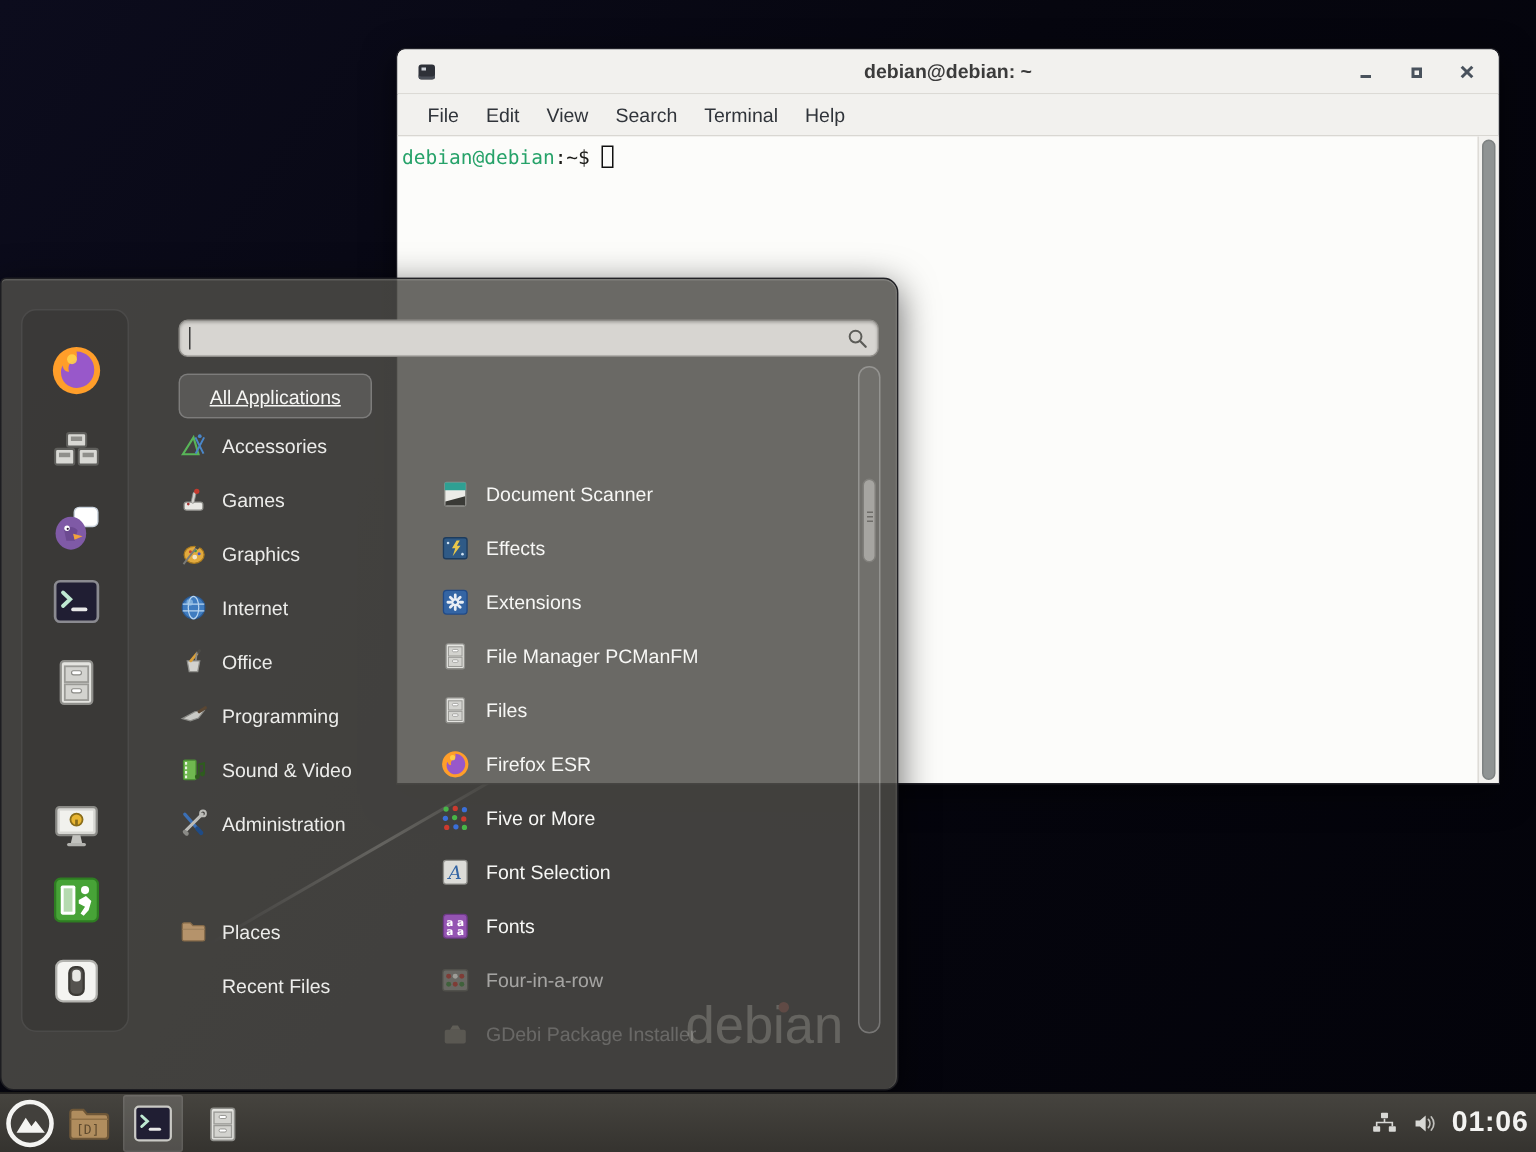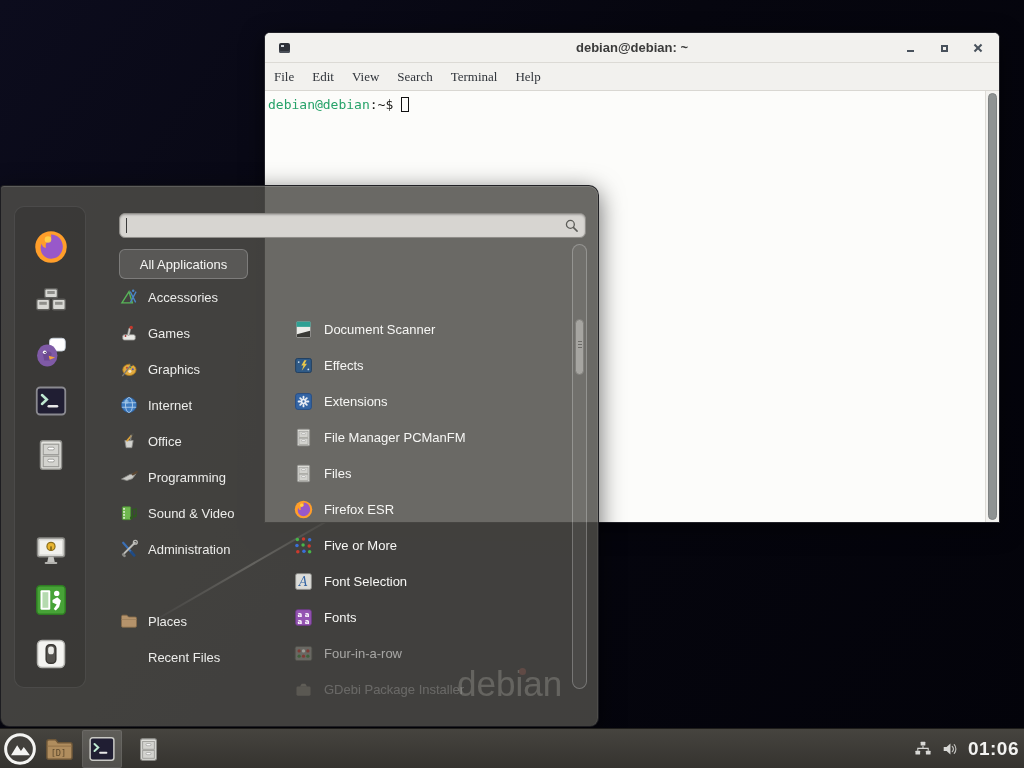--- a/index.html
+++ b/index.html
@@ -40,21 +40,21 @@
   .tb-btns { position:absolute; right:14px; top:0; height:30px; display:flex; align-items:center; gap:20px; }
   .wbtn { width:14px; height:14px; display:flex; align-items:center; justify-content:center; }
   .glyph-min { width:7px; height:2px; background:#49525c; display:block; margin-top:5px; }
   .glyph-max { width:7px; height:7px; border:2px solid #49525c; display:block; }
   .glyph-close { display:block; width:10px; height:10px; position:relative; }
   .glyph-close::before, .glyph-close::after { content:""; position:absolute; left:4px; top:0; width:2px; height:10px; background:#49525c; }
   .glyph-close::before { transform:rotate(45deg); }
   .glyph-close::after { transform:rotate(-45deg); }
   .menubar {
     height:28px; background:#f2f1ee; border-bottom:1px solid #d9d7d2;
-    display:flex; align-items:center; padding-left:0; gap:0;font-family:Liberation Serif, serif;
+    display:flex; align-items:center; padding-left:11px; gap:0;
   }
   .mitem { font-size:13px; color:#30343a; padding:0 9px; }
   .tcontent { position:relative; height:431px; background:#fcfcfa; font-family:"DejaVu Sans Mono", monospace; }
   .promptline { position:absolute; left:3px; top:6px; font-size:13px; font-weight:normal; white-space:pre; }
   .puser { color:#26a269; }
   .ppath { color:#1b1b18; }
   .cursor { display:inline-block; width:8px; height:15px; border:1.5px solid #111; margin-left:8px; vertical-align:-3px; background:transparent; }
   .tscroll { position:absolute; right:0; top:0; bottom:0; width:14px; background:#f3f2ef; border-left:1px solid #dedcd7; }
   .tthumb { position:absolute; left:2px; top:2px; bottom:2px; width:9px; border-radius:5px; background:#8f9393; border:1px solid #7e8282; }
 
@@ -76,21 +76,21 @@
     background:#d7d5d1; border-radius:6px; border:1px solid #8f8d89;
     box-shadow:inset 0 1px 2px rgba(0,0,0,.25); display:flex; align-items:center; padding:0 6px;
   }
   .scursor { width:1px; height:15px; background:#3a3a3a; }
   .sinput { flex:1; border:none; background:transparent; outline:none; font-size:13px; height:21px; font-family:"Liberation Sans",sans-serif; color:#222; }
   .sicon svg { width:15px; height:15px; display:block; }
   .allapps {
     position:absolute; left:118px; top:63px; width:129px; height:30px;
     background:rgba(255,255,255,.12); border:1px solid rgba(255,255,255,.22); border-radius:6px;
     display:flex; align-items:center; justify-content:center;
-    font-size:13px; color:#f6f6f4;
+    font-size:13px; color:#f6f6f4;text-decoration:underline;
   }
   .cat { position:absolute; left:118px; height:26px; display:flex; align-items:center; gap:9px; width:160px; }
   .cat svg { width:20px; height:20px; display:block; flex:0 0 20px; }
   .cat .clabel { font-size:13px; color:#ececea; white-space:nowrap; }
   .cat.noicon { padding-left:29px; }
   .app { position:absolute; left:292px; height:26px; display:flex; align-items:center; gap:10px; width:280px; }
   .app svg { width:21px; height:21px; display:block; flex:0 0 21px; }
   .app .alabel { font-size:13px; color:#f7f7f5; white-space:nowrap; }
   .dim-45 { opacity:.45; }
   .dim-55 { opacity:.55; }

